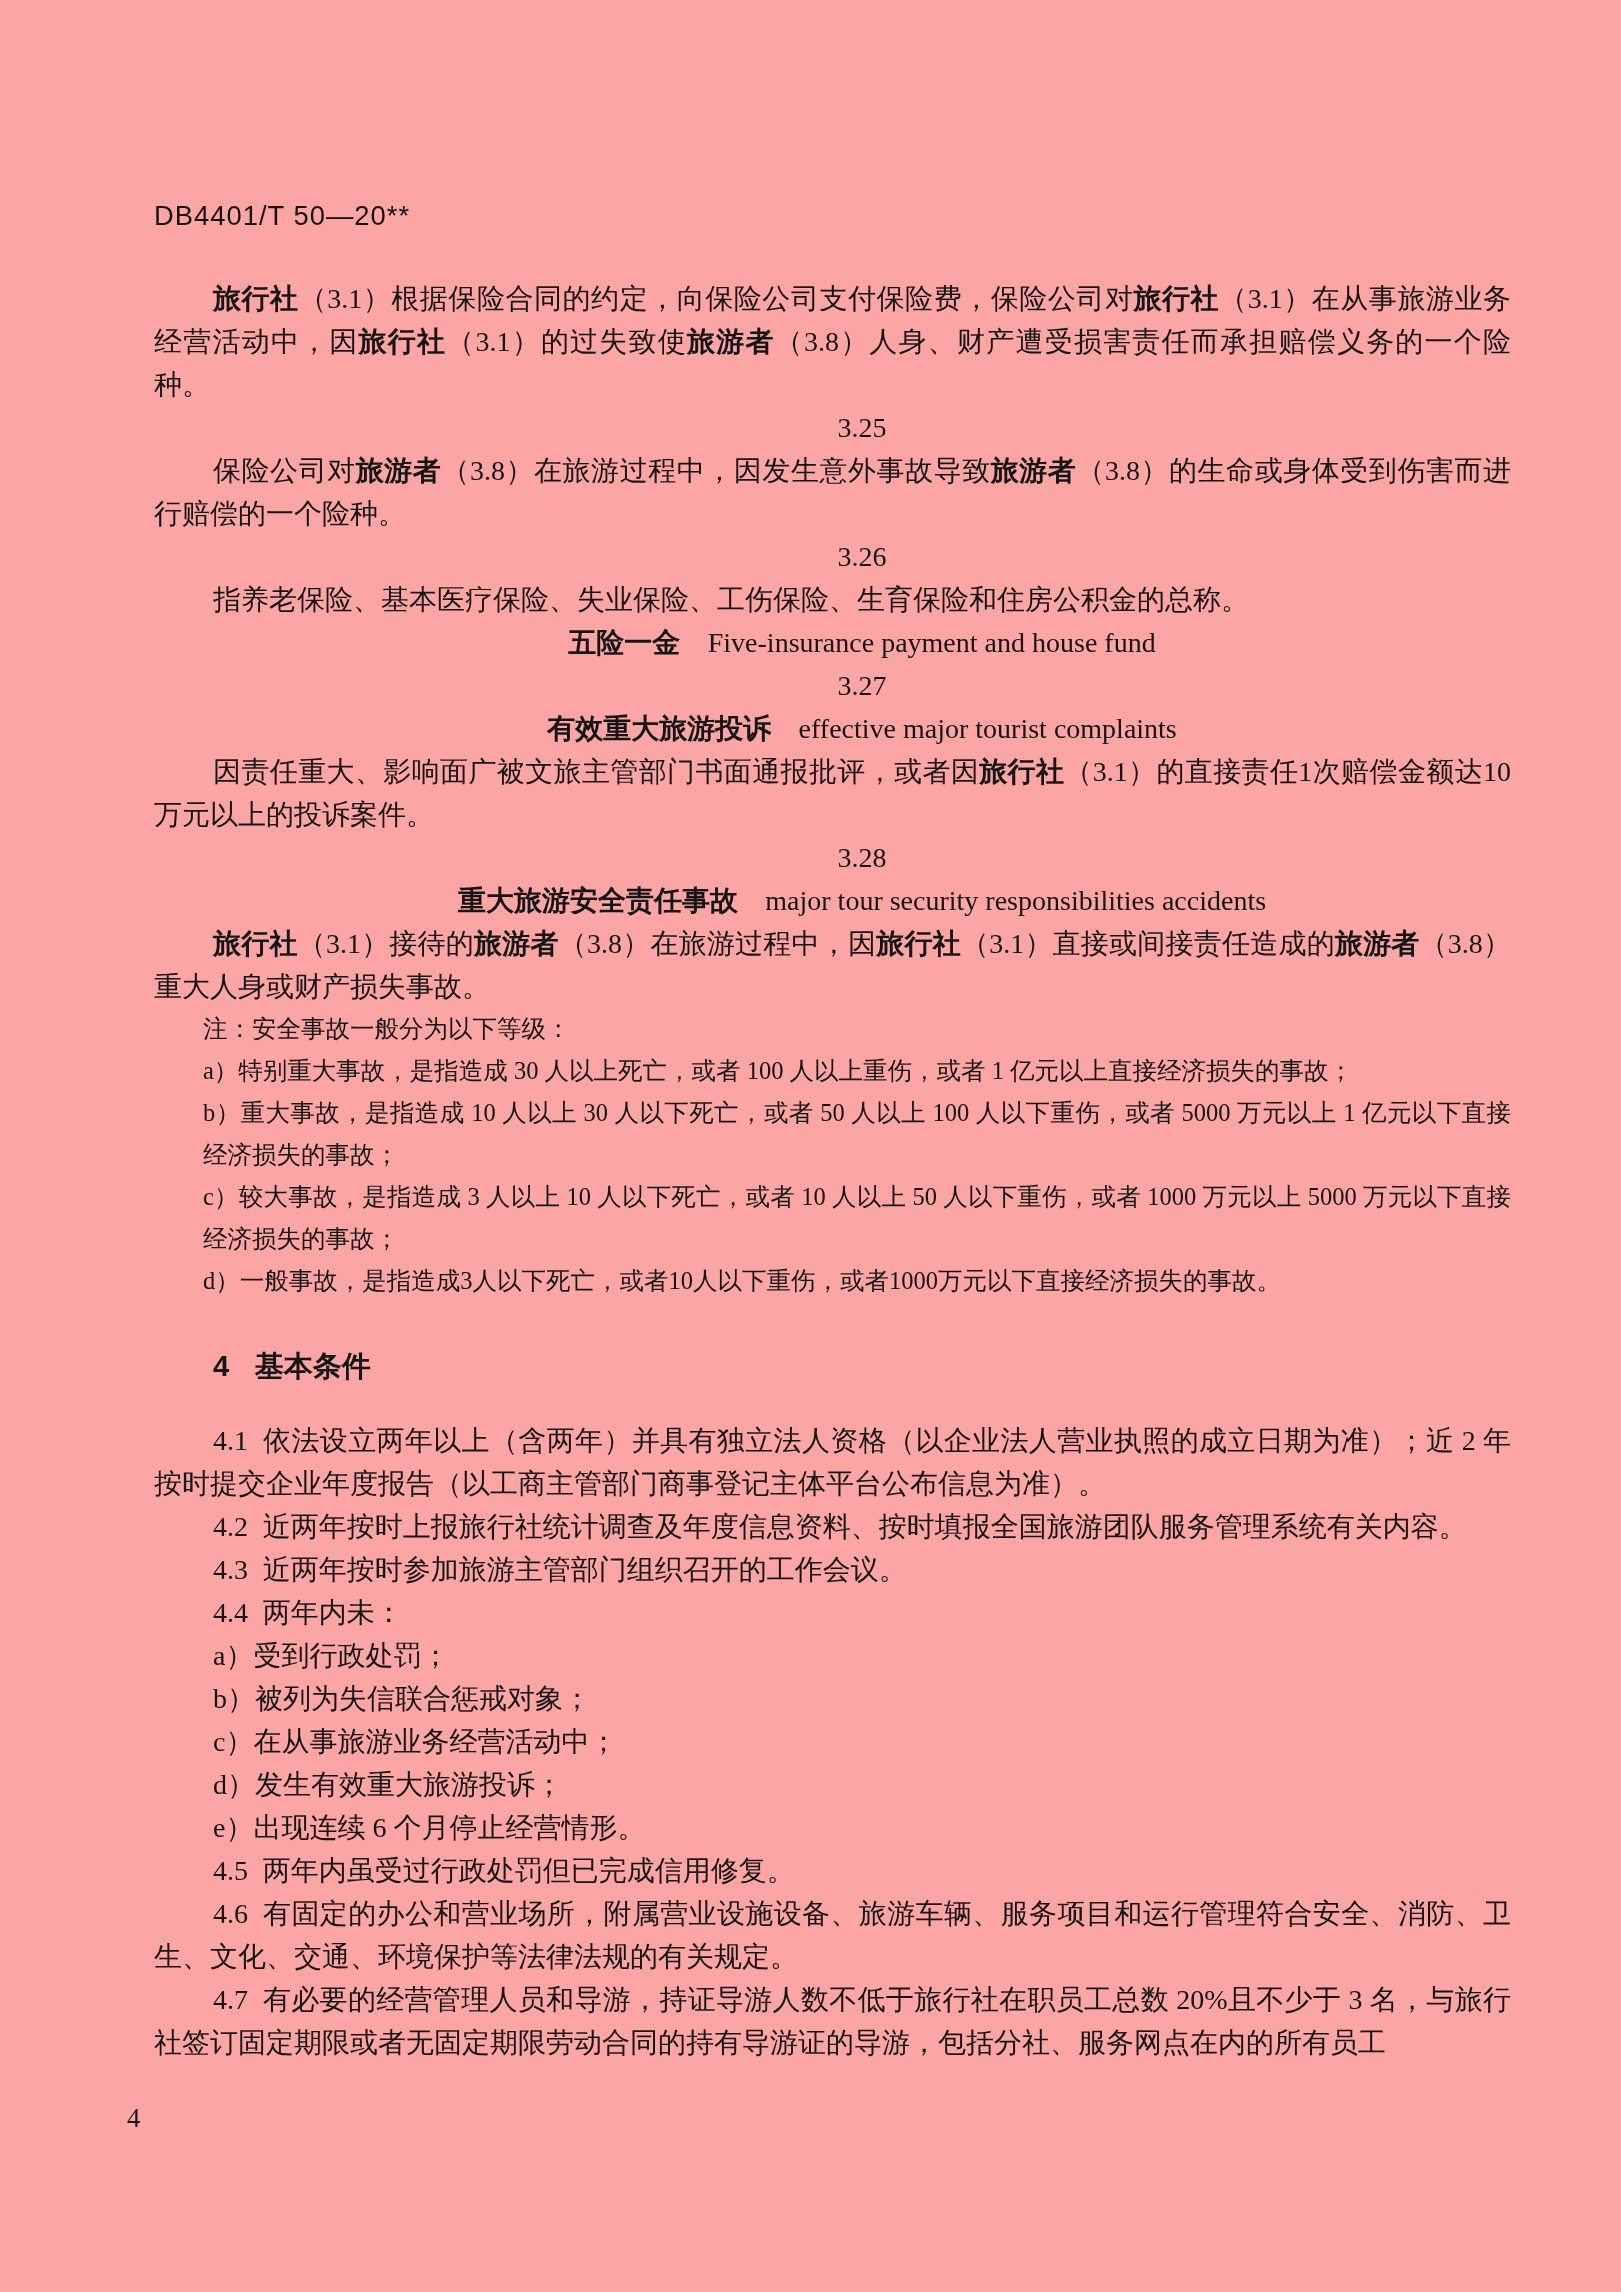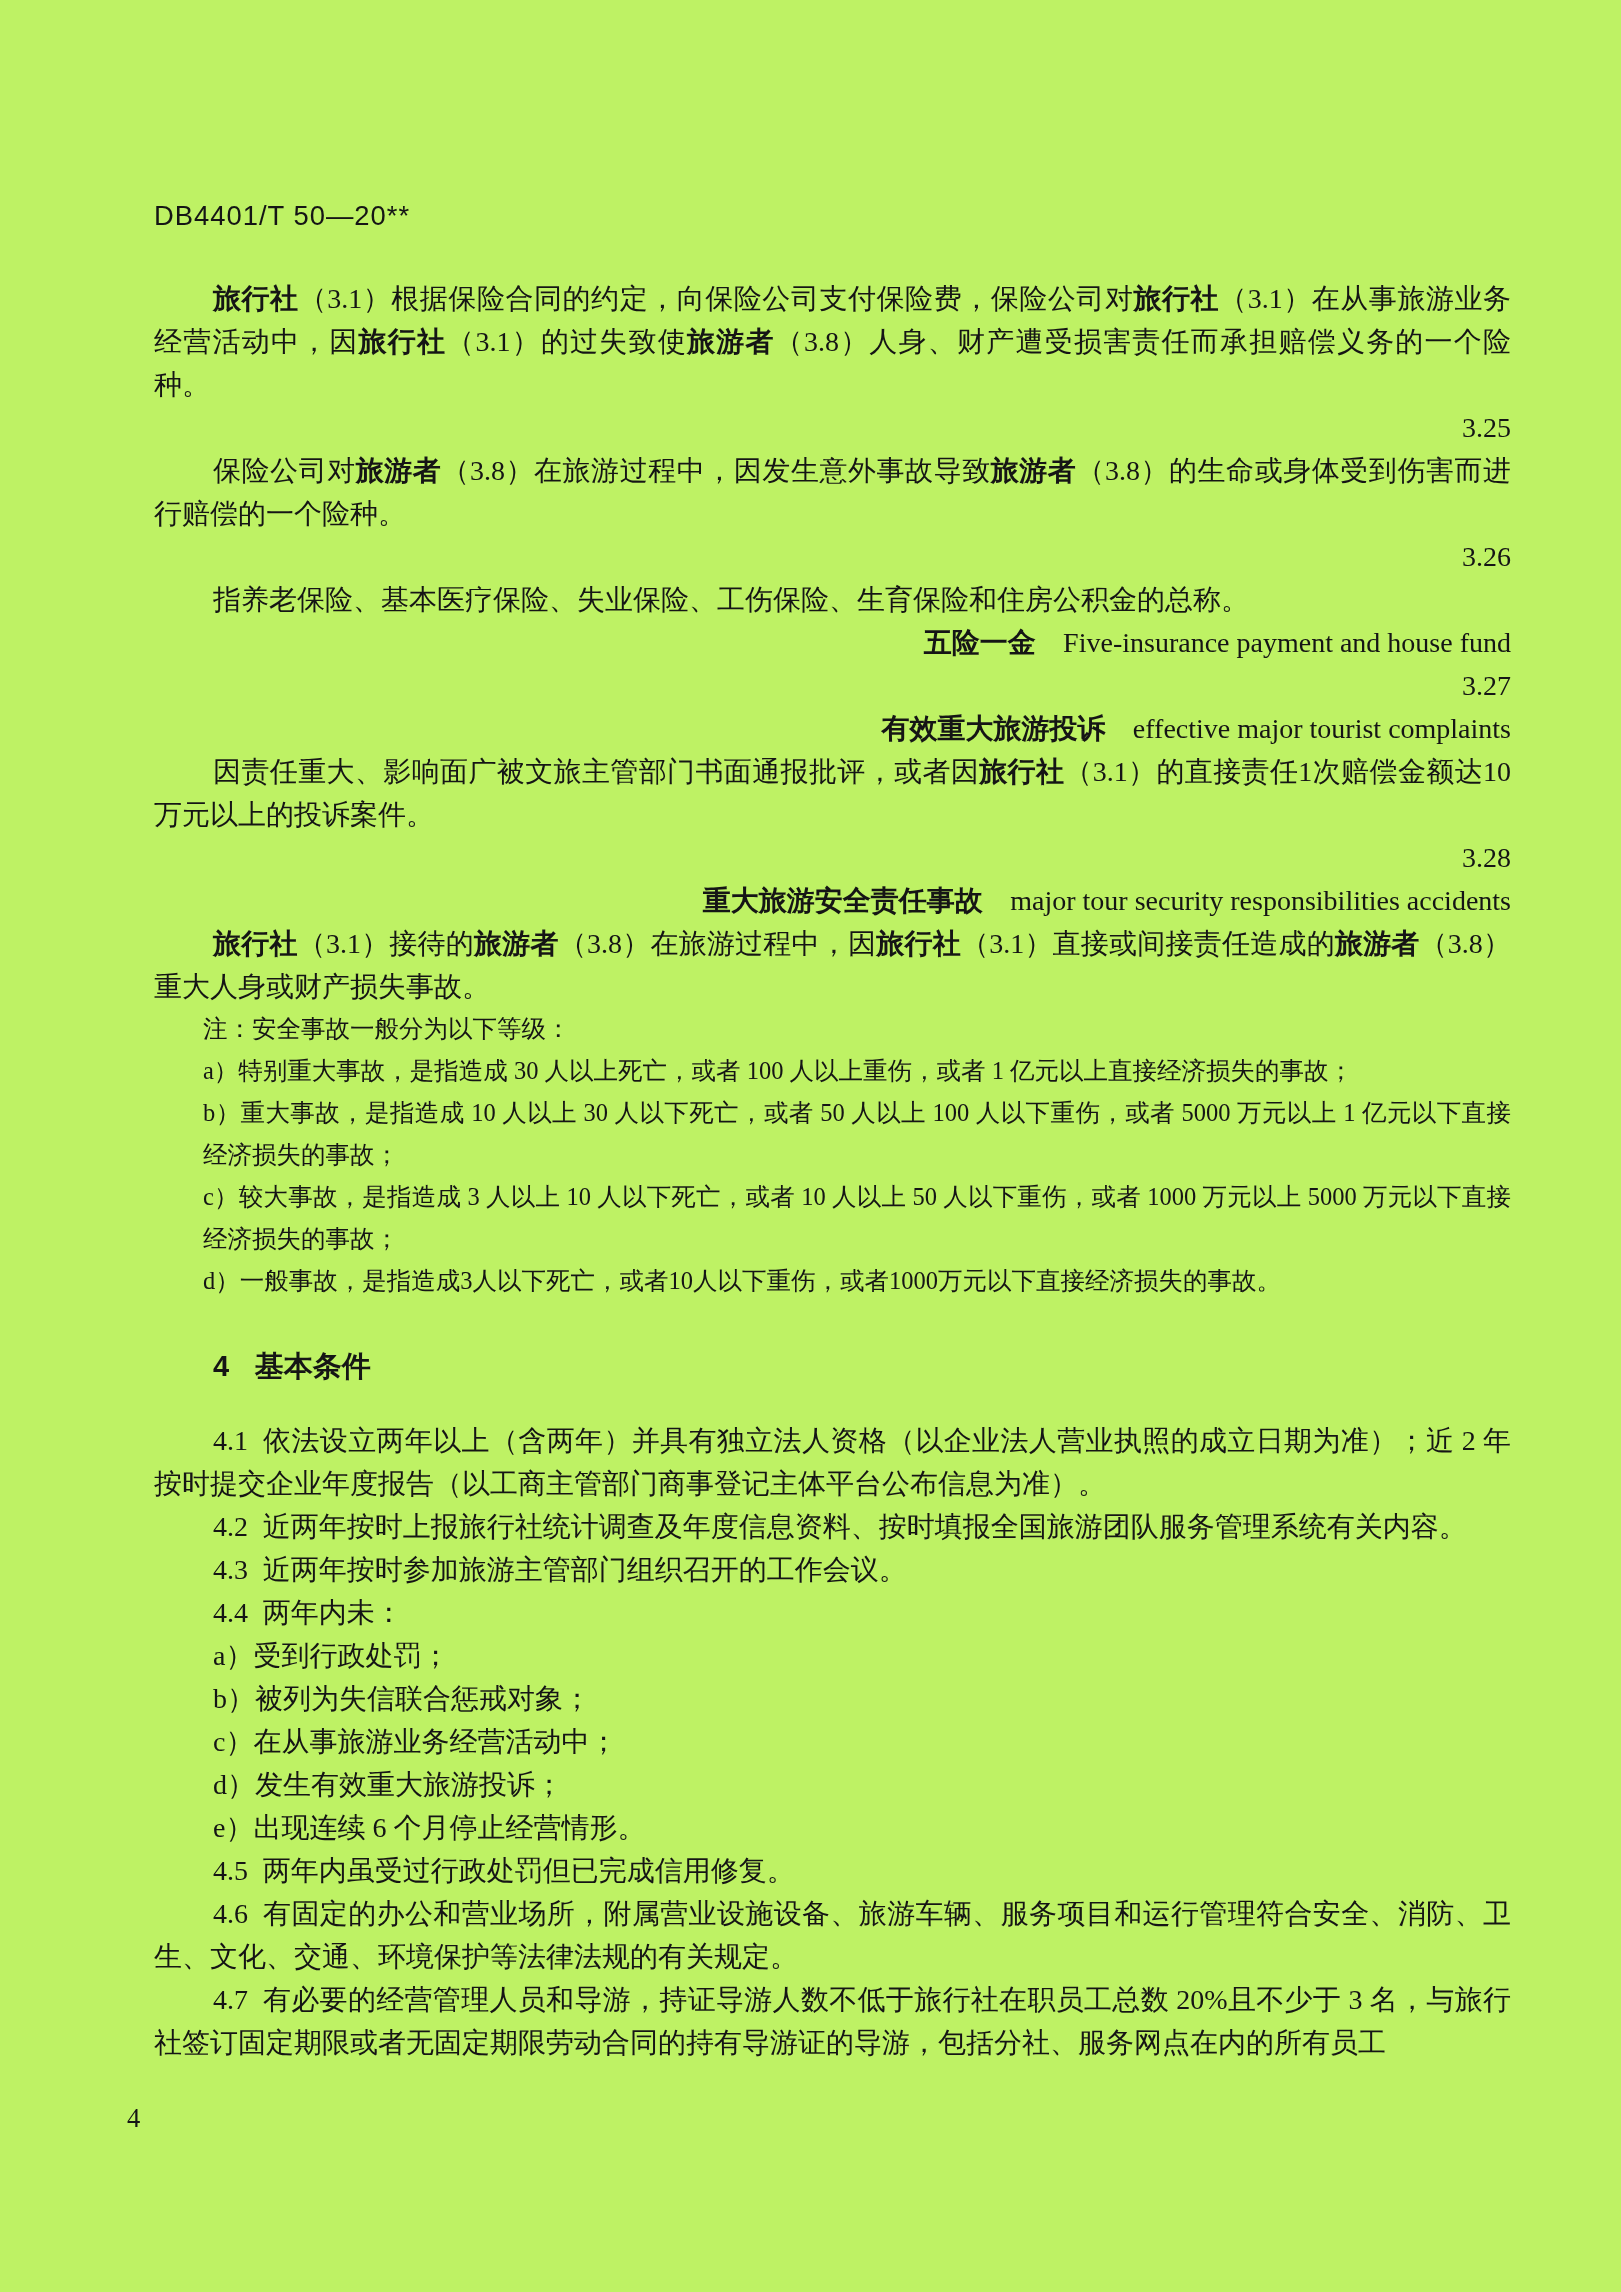--- a/index.html
+++ b/index.html
@@ -1,40 +1,40 @@
 <!DOCTYPE html>
 <html><head>
 <meta charset="utf-8">
 <style>
   html,body{margin:0;padding:0;background:#e8e8e8;}
   .page{
     position:relative;
     width:1621px;height:2293px;
     margin:0 auto;
-    background:#bef264;
+    background:#fca5a5;
     color:#151515;
     font-family:"Liberation Serif","DejaVu Serif",serif;
     box-sizing:border-box;
     padding:199px 110px 0 154px;
     overflow:hidden;
   }
   .doc-header{
     font-family:"Liberation Sans","DejaVu Sans",sans-serif;
     font-size:27.4px;line-height:33px;
     letter-spacing:1px;
     margin:0 0 45px 0;
   }
   p{margin:0;}
   .body{
     font-size:28px;
     line-height:43px;
     text-align:justify;
   }
   .indent{text-indent:59px;}
-  .hang{margin-left:59px;text-align:right;}
+  .hang{margin-left:59px;text-align:center;}
   .clause{text-indent:59px;}
   .list-item{margin-left:59px;text-align:left;}
   .num-line{font-family:"Liberation Serif","DejaVu Serif",serif;}
   .term-zh{
     font-family:"Liberation Sans","DejaVu Sans",sans-serif;
     font-weight:bold;
   }
   .term-en{
     font-family:"Liberation Serif","DejaVu Serif",serif;
     margin-left:27.4px;

